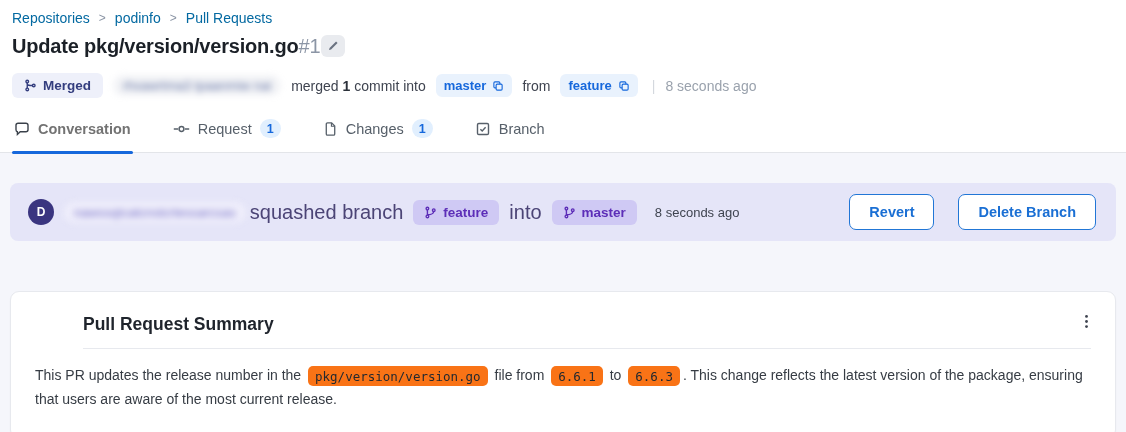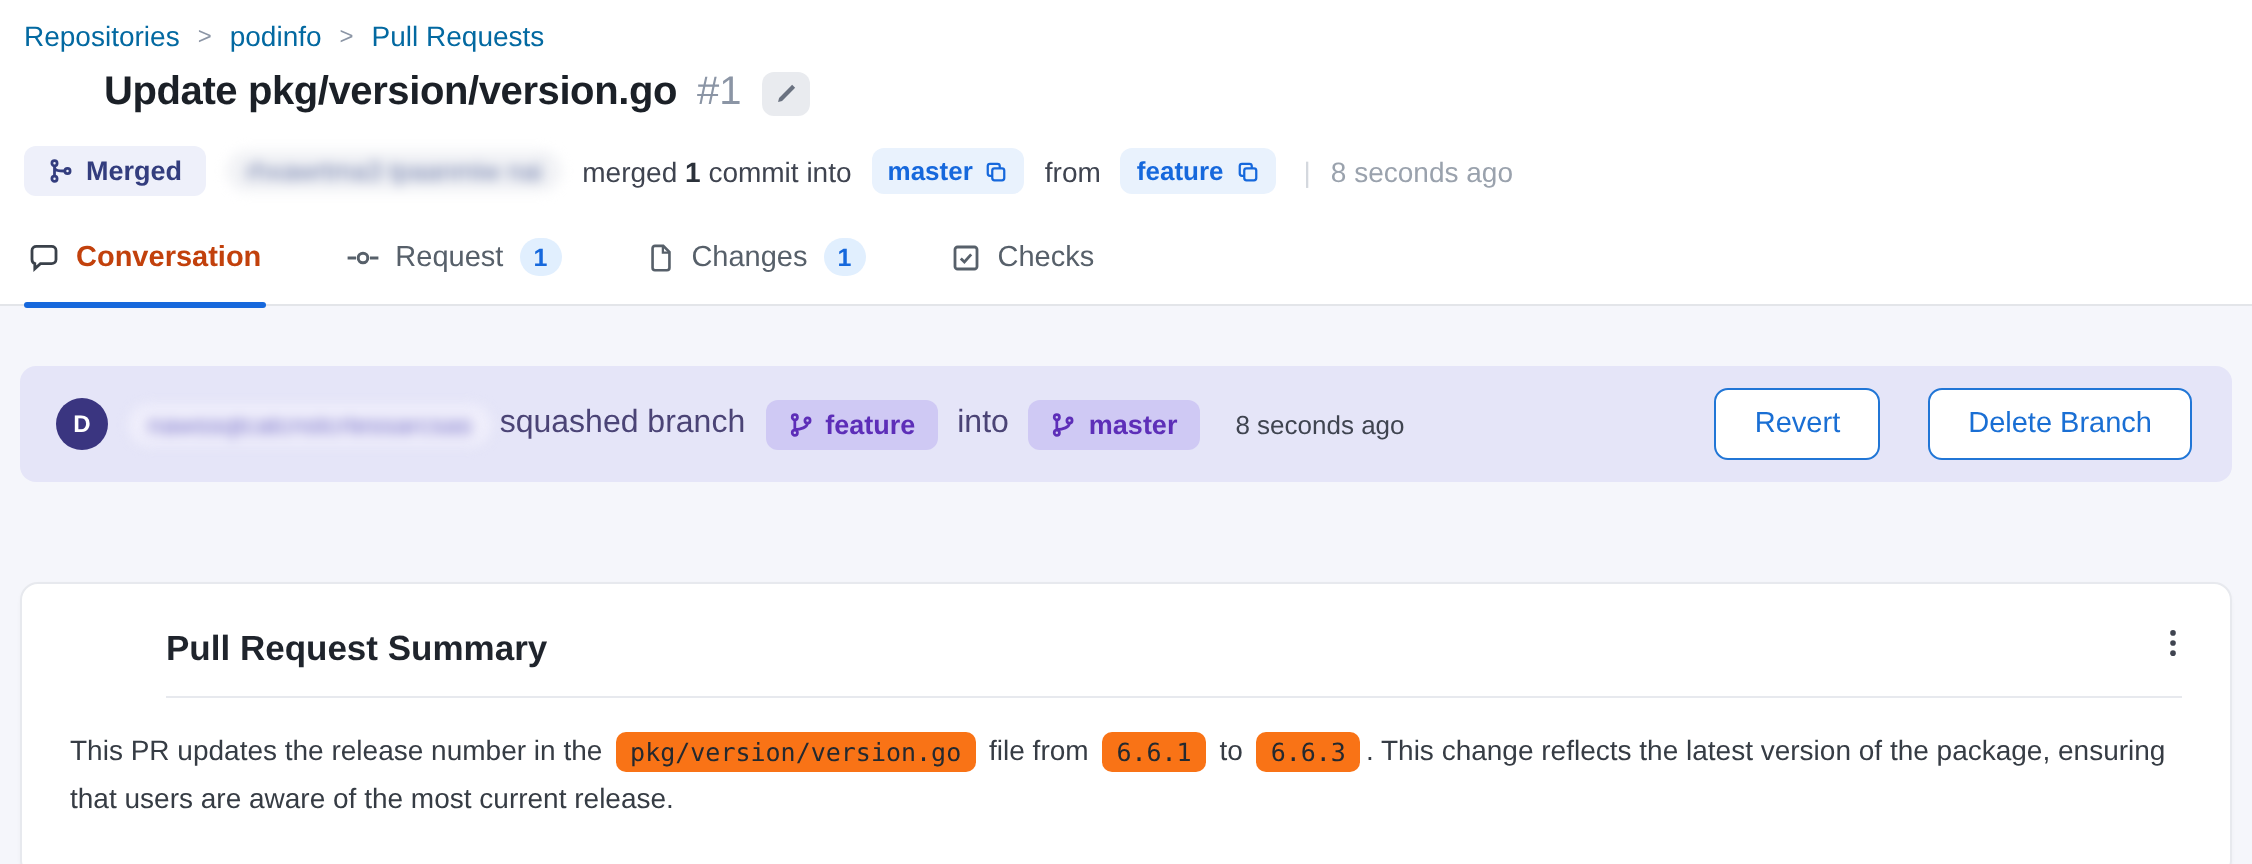--- a/index.html
+++ b/index.html
@@ -9,21 +9,21 @@
     background: #ffffff;
     color: #1f242c;
   }
   svg { display: block; }
 
   
   .header { background: #fff; padding: 10px 14px 0 12px; }
   .breadcrumb { display: flex; align-items: center; gap: 9px; font-size: 14px; }
   .breadcrumb a { color: #0369a1; text-decoration: none; cursor: pointer; }
   .crumb-sep { color: #8b95a5; font-size: 12px; }
-  .title-row { display: flex; align-items: flex-end; gap: 10px; margin-top: 9px; margin-left: 40px; }
+  .title-row { display: flex; align-items: flex-start; margin-top: 9px; }
   .pr-title { font-size: 20px; font-weight: bold; color: #1b2027; letter-spacing: -0.2px; }
   .pr-number { font-size: 20px; color: #8b95a5; font-weight: normal; }
   .edit-btn {
     width: 24px; height: 22px; border: none; border-radius: 6px;
     background: #e9ebef; display: flex; align-items: center; justify-content: center;
     cursor: pointer; color: #6a7280;
   }
   .meta-row { display: flex; align-items: center; gap: 10px; margin-top: 15px; font-size: 14px; color: #3f4450; }
   .merged-badge {
     display: inline-flex; align-items: center; gap: 6px;
@@ -42,21 +42,21 @@
   }
   .meta-divider { color: #d4d8de; font-size: 14px; margin-left: 4px; }
   .timestamp-light { color: #9aa2ad; }
 
   
   .tabs { display: flex; gap: 38px; padding: 0 12px; margin-top: 19px; border-bottom: 1px solid #e3e5e9; }
   .tab {
     display: flex; align-items: center; gap: 8px; padding: 2px 2px 14px 2px;
     font-size: 14.5px; color: #57606a; cursor: pointer; position: relative;
   }
-  .tab.active { color: #c2410c; font-weight: bold; }
+  .tab.active { color: #737373; font-weight: bold; }
   .tab.active::after {
     content: ""; position: absolute; left: 0; right: 0; bottom: -2px;
     height: 3.5px; border-radius: 4px; background: #1668dc;
   }
   .tab-badge {
     background: #e1effe; color: #1668dc; font-size: 12.5px; font-weight: bold;
     min-width: 21px; height: 19px; border-radius: 10px;
     display: inline-flex; align-items: center; justify-content: center; padding: 0 7px;
   }
   .tab .ticon { color: #57606a; }
@@ -72,32 +72,32 @@
   }
   .avatar {
     width: 26px; height: 26px; border-radius: 50%; background: #3a3580;
     color: #fff; font-size: 12px; font-weight: bold;
     display: flex; align-items: center; justify-content: center; flex: none; cursor: pointer;
   }
   .banner-redacted {
     background: #efeefb; border-radius: 11px; padding: 3px 10px;
     color: #7a74c9; font-size: 13px; filter: blur(3px); user-select: none; margin-right: -6px;
   }
-  .banner-text { color: #4b4476; font-size: 16px; }
+  .banner-text { color: #4b4476; font-size: 20px; }
   .branch-pill {
     display: inline-flex; align-items: center; gap: 6px;
     background: #cfc9f4; color: #5d2eb8; font-weight: bold; font-size: 13.5px;
     padding: 5px 11px; border-radius: 6px; cursor: pointer;
   }
   .banner-time { color: #3f4450; font-size: 13px; margin-left: 8px; }
   .banner-spacer { flex: 1; }
   .outline-btn {
     background: #fff; border: 1.5px solid #2176d6; color: #1a6fd4;
     font-family: "Liberation Sans", sans-serif;
-    font-size: 14.5px; font-weight: normal; padding: 9px 19px; border-radius: 7px; cursor: pointer;
+    font-size: 14.5px; font-weight: bold; padding: 9px 19px; border-radius: 7px; cursor: pointer;
   }
   .btn-gap { width: 4px; }
 
   
   .summary-card {
     margin-top: 50px; background: #fff; border: 1px solid #e7e9ee; border-radius: 9px;
     padding: 22px 24px 26px 24px; position: relative; box-shadow: 0 1px 2px rgba(20,30,60,0.03);
   }
   .kebab-btn {
     position: absolute; top: 16px; right: 16px; width: 26px; height: 26px;
@@ -211,21 +211,21 @@
     <span>Changes</span>
     <span class="tab-badge">1</span>
   </div>
   <div class="tab">
     <span class="ticon">
       <svg width="16" height="16" viewBox="0 0 16 16" fill="none" stroke="currentColor" stroke-width="1.4">
         <path d="M2.5 3.8c0-.7.6-1.3 1.3-1.3h8.4c.7 0 1.3.6 1.3 1.3v8.4c0 .7-.6 1.3-1.3 1.3H3.8c-.7 0-1.3-.6-1.3-1.3V3.8z"></path>
         <path d="M5.4 8.2l1.8 1.8 3.4-3.8"></path>
       </svg>
     </span>
-    <span>Checks</span>
+    <span>Branch</span>
   </div>
 </div>
 
 <div class="content">
 
   <div class="merge-banner">
     <span class="avatar">D</span>
     <span class="banner-redacted">nawssqtcatcnstcrtessarcsas</span>
     <span class="banner-text">squashed branch</span>
     <span class="branch-pill">

